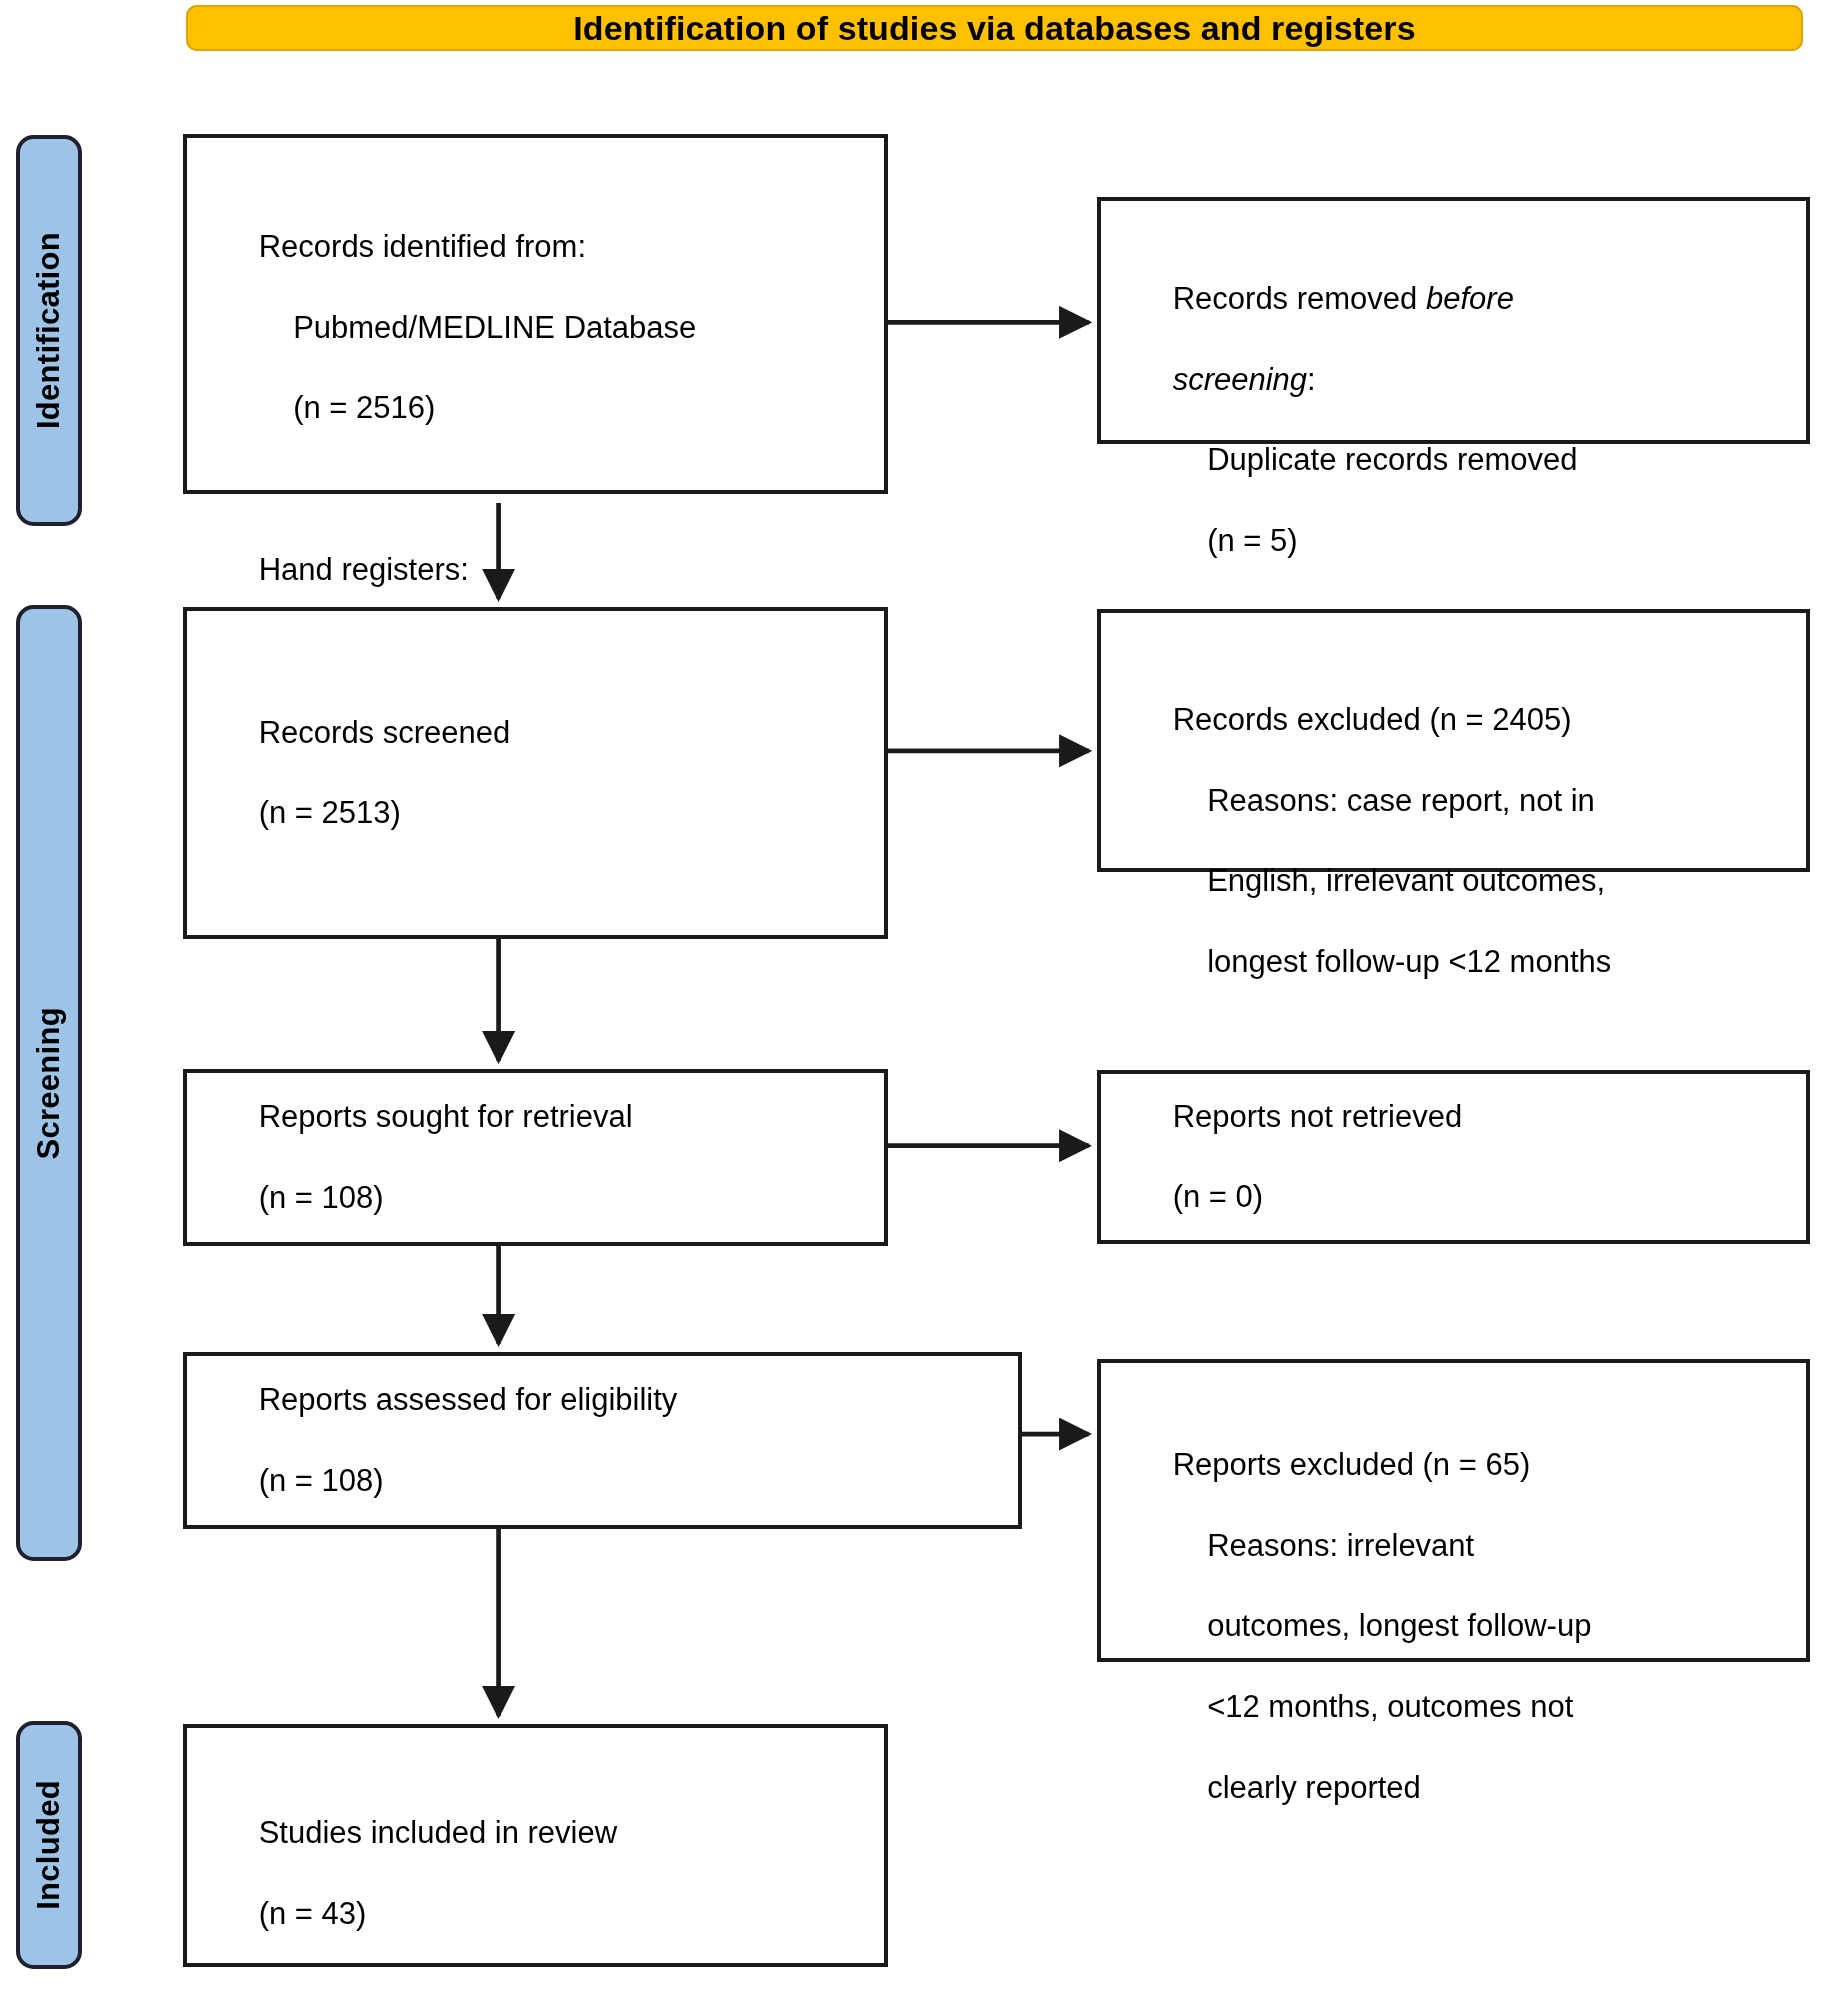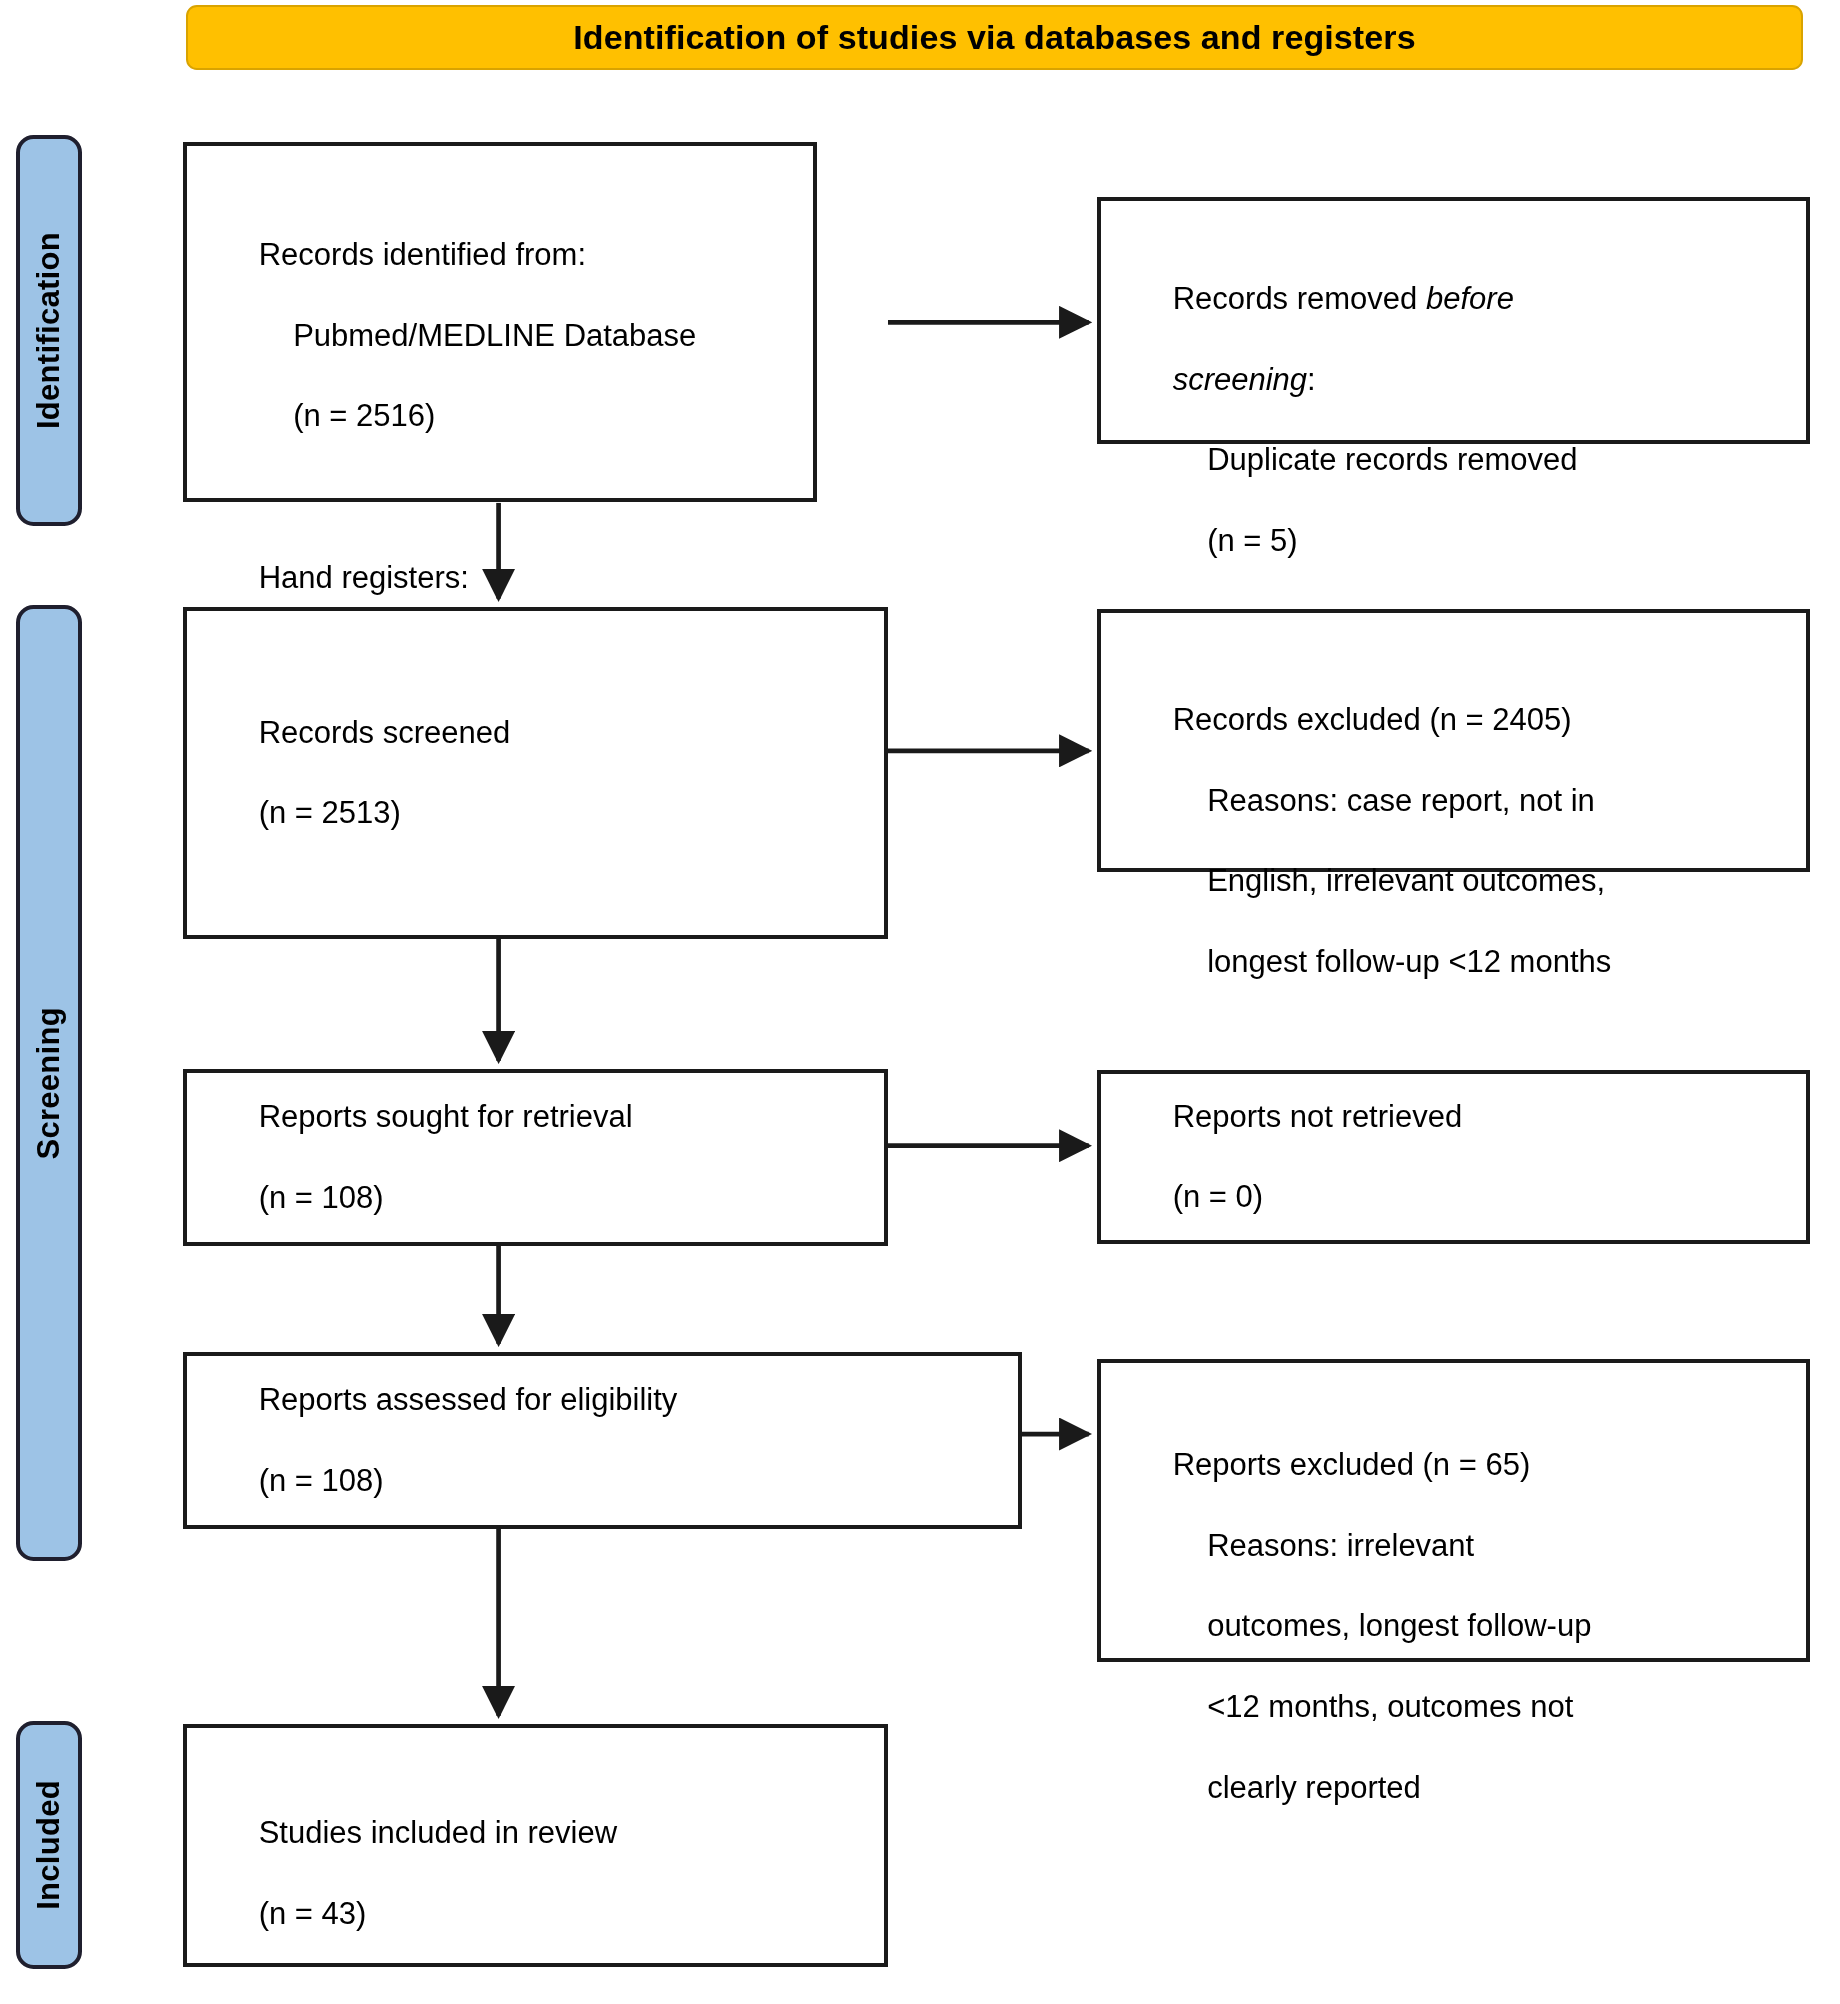--- a/index.html
+++ b/index.html
@@ -20,21 +20,21 @@
     background: #ffffff;
     overflow: hidden;
   }
 
   
   .banner {
     position: absolute;
     left: 186px;
     top: 5.4px;
     width: 1617px;
-    height: 65px;
+    height: 46px;
     background: #FFC000;
     border: 2px solid #d9a300;
     border-radius: 10.8px;
     display: flex;
     align-items: center;
     justify-content: center;
     box-sizing: border-box;
   }
   .banner-text {
     font-size: 34px;
@@ -81,21 +81,21 @@
   }
   .box-text {
     font-size: 31px;
     line-height: 1.30;
     color: #000000;
     white-space: pre-wrap;
   }
   .box-text .ital { font-style: italic; }
 
   
-  #box-identified      { left: 183px; top: 142px;  width: 634px; height: 360px; }
+  #box-identified      { left: 183px; top: 134px;  width: 705px; height: 360px; }
   #box-screened        { left: 183px; top: 607px;  width: 705px; height: 332px; }
   #box-sought          { left: 183px; top: 1069px; width: 705px; height: 177px; }
   #box-assessed        { left: 183px; top: 1352px; width: 839px; height: 177px; }
   #box-included        { left: 183px; top: 1724px; width: 705px; height: 243px; }
 
   
   #box-removed         { left: 1097px; top: 197px;  width: 713px; height: 247px; }
   #box-rec-excluded    { left: 1097px; top: 609px;  width: 713px; height: 263px; }
   #box-not-retrieved   { left: 1097px; top: 1070px; width: 713px; height: 174px; }
   #box-rep-excluded    { left: 1097px; top: 1359px; width: 713px; height: 303px; }

